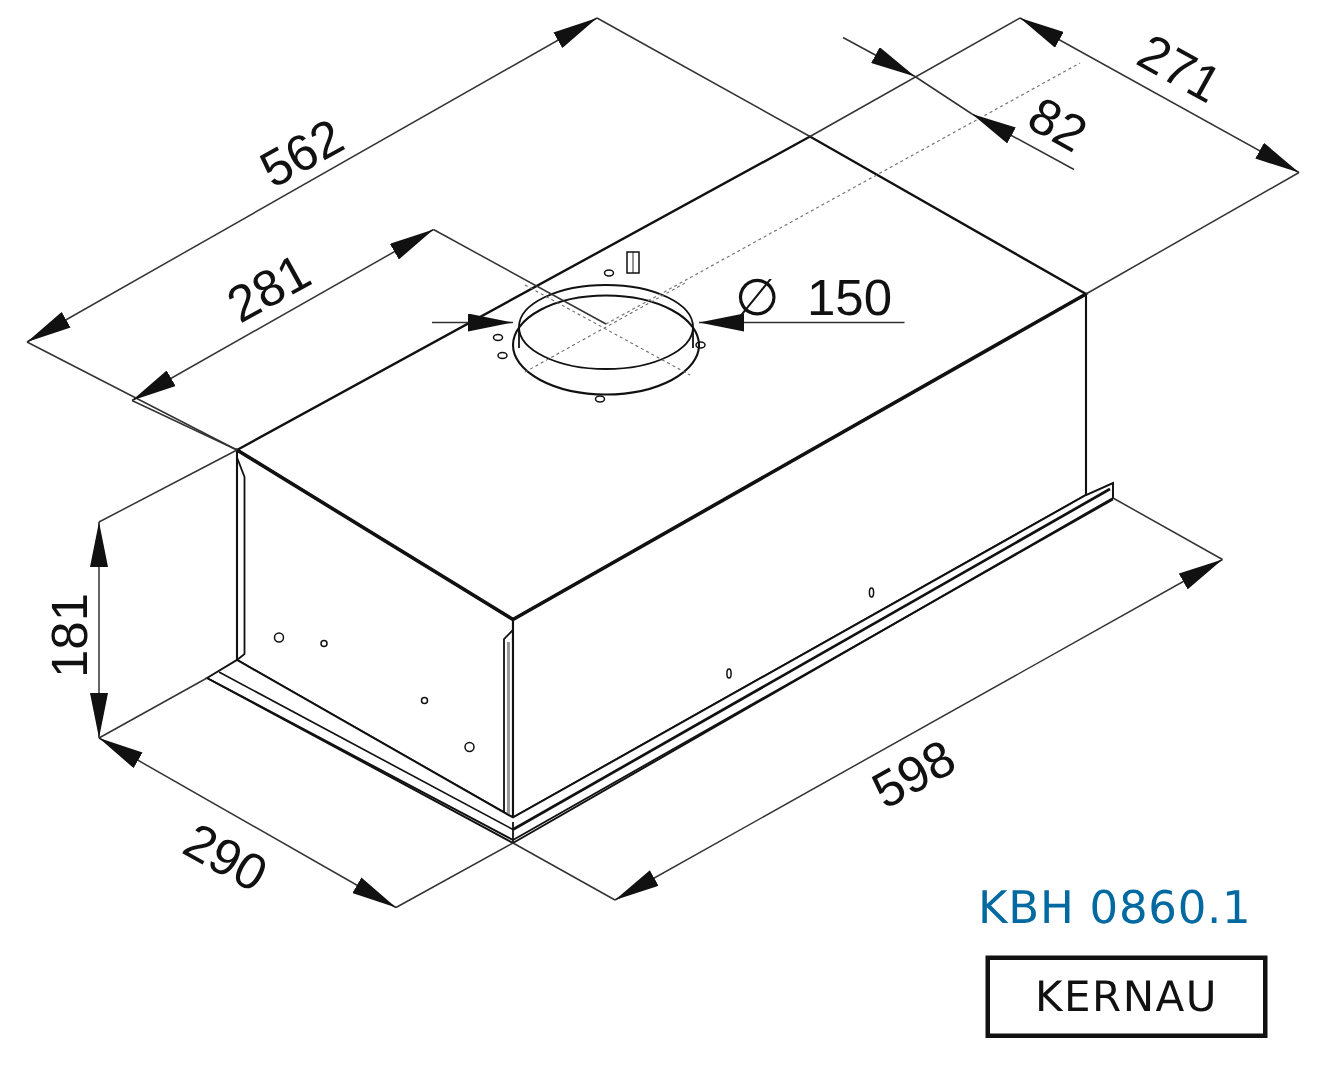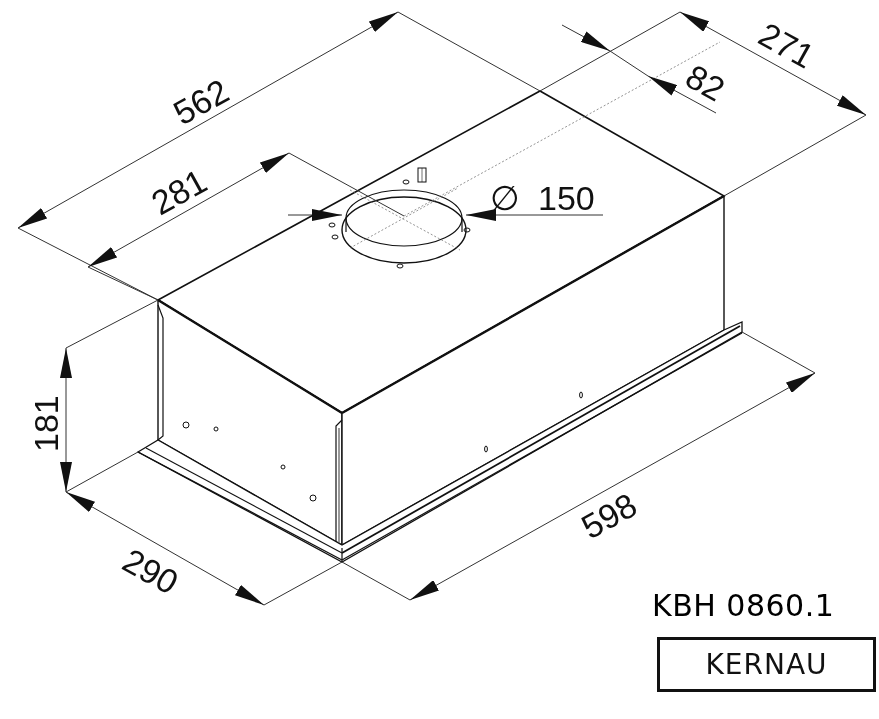--- a/index.html
+++ b/index.html
@@ -1,20 +1,20 @@
 <!DOCTYPE html>
 <html><head>
   <meta charset="utf-8">
   <style>
     html, body { margin: 0; padding: 0; background: #ffffff; }
     body { width: 879px; height: 719px; position: relative; overflow: hidden; font-family: "Liberation Sans", sans-serif; }
     #drawing { position: absolute; left: 0; top: 0; width: 879px; height: 719px; }
     .dim-text { font-family: "Liberation Sans", sans-serif; font-size: 34px; fill: #111; }
-    .model-label { position: absolute; left: 652px; top: 588px; font-family: "DejaVu Sans", sans-serif; font-size: 30px; color: #000000; letter-spacing: 0.5px; }
-    .brand-box { position: absolute; left: 657px; top: 637px; width: 219px; height: 55px; border: 3px solid #111; box-sizing: border-box; display: flex; align-items: center; justify-content: center; }
+    .model-label { position: absolute; left: 652px; top: 588px; font-family: "DejaVu Sans", sans-serif; font-size: 30px; color: #0369a1; letter-spacing: 0.5px; }
+    .brand-box { position: absolute; left: 657px; top: 637px; width: 188px; height: 55px; border: 3px solid #111; box-sizing: border-box; display: flex; align-items: center; justify-content: center; }
     .brand-text { font-family: "DejaVu Sans", sans-serif; font-size: 28px; font-weight: normal; color: #111; letter-spacing: 1px; }
   </style>
 </head>
 <body>
 
 <svg id="drawing" viewBox="0 0 879 719" xmlns="http://www.w3.org/2000/svg">
   <defs>
     <marker id="arr" viewBox="0 0 10 10" refX="10" refY="5" markerWidth="9" markerHeight="9" orient="auto-start-reverse" markerUnits="userSpaceOnUse">
       <path d="M0,1.5 L10,5 L0,8.5 z" fill="#111"></path>
     </marker>

